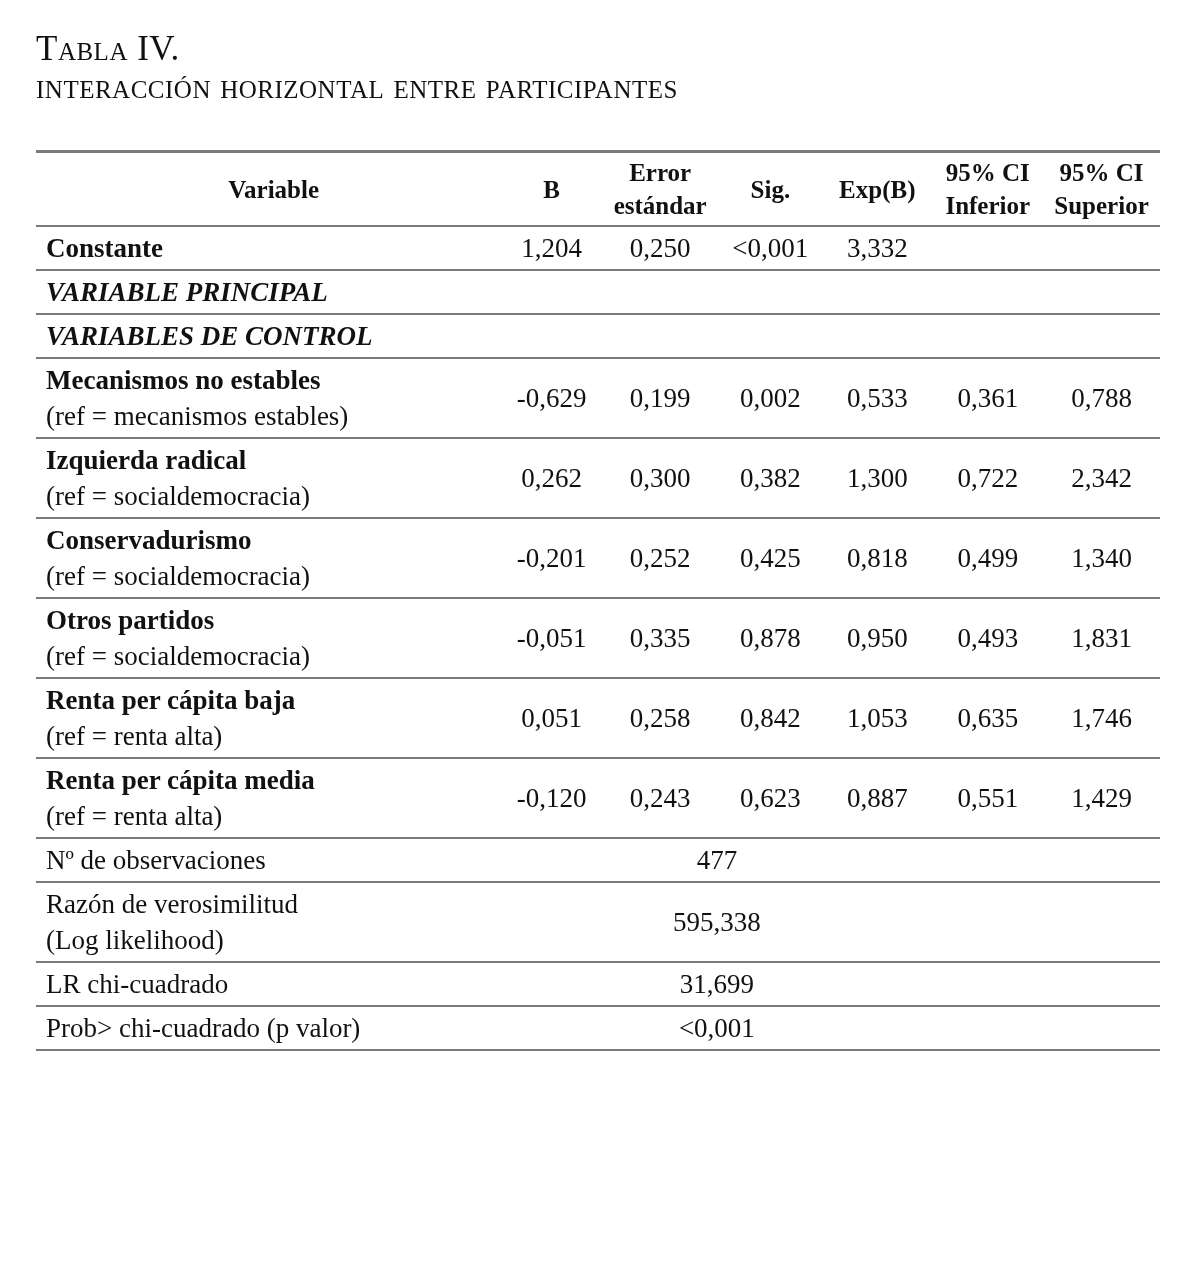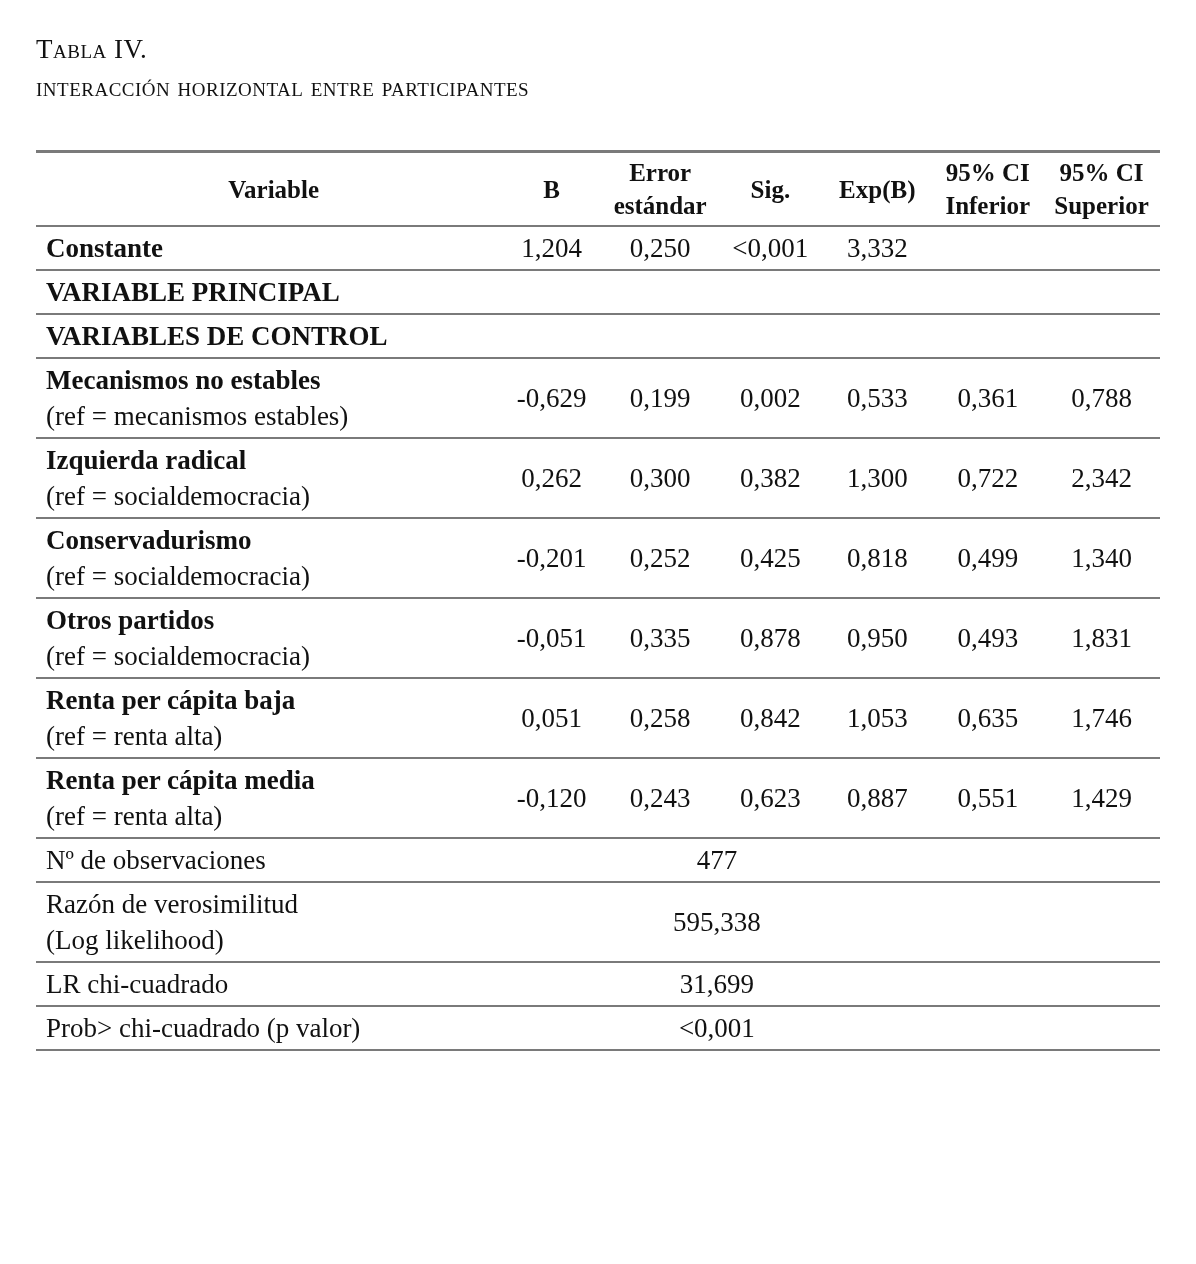--- a/index.html
+++ b/index.html
@@ -1,33 +1,33 @@
 <!DOCTYPE html>
 <html><head>
 <meta charset="utf-8">
 <style>
   html, body { margin:0; padding:0; background:#ffffff; }
   body { width:1196px; height:1264px; position:relative; font-family:"Liberation Serif","DejaVu Serif",serif; color:#111; }
   .caption { position:absolute; left:36px; top:30px; width:1130px; }
-  .cap-line { font-variant:small-caps; font-size:27px; letter-spacing:0.5px; line-height:38px; }
+  .cap-line { font-variant:small-caps; font-size:35px; letter-spacing:0.5px; line-height:38px; }
   .tbl { position:absolute; left:36px; top:150px; width:1124px; border-collapse:collapse; font-size:27px; }
   .tbl td, .tbl th { padding:0; vertical-align:middle; }
   .tbl tr { border-bottom:2px solid #7a7a7a; }
   .tbl tr.top { border-top:3px solid #7a7a7a; }
   th { font-weight:bold; font-size:25px; line-height:33px; text-align:center; height:72px; }
   .c-var { width:468px; padding-left:10px !important; text-align:left; }
   th.c-var { text-align:center; }
   .num { text-align:center; }
   .w-b{width:102px}.w-e{width:118px}.w-s{width:105px}.w-x{width:112px}.w-i{width:112px}.w-u{width:118px}
   tr.single td { height:42px; }
   tr.double td { height:78px; line-height:36px; }
   tr.stat td { height:42px; }
   tr.stat2 td { height:78px; line-height:36px; }
   .bold { font-weight:bold; }
-  .section { font-weight:bold; }
+  .section { font-weight:bold;font-style:italic; }
   .source { position:absolute; left:36px; top:1268px; font-size:28px; }
   sup { font-size:16px; vertical-align:8px; line-height:0; }
 </style>
 </head>
 <body>
 
 <div class="caption">
   <div class="cap-line">Tabla IV.</div>
   <div class="cap-line">interacción horizontal entre participantes</div>
 </div>

